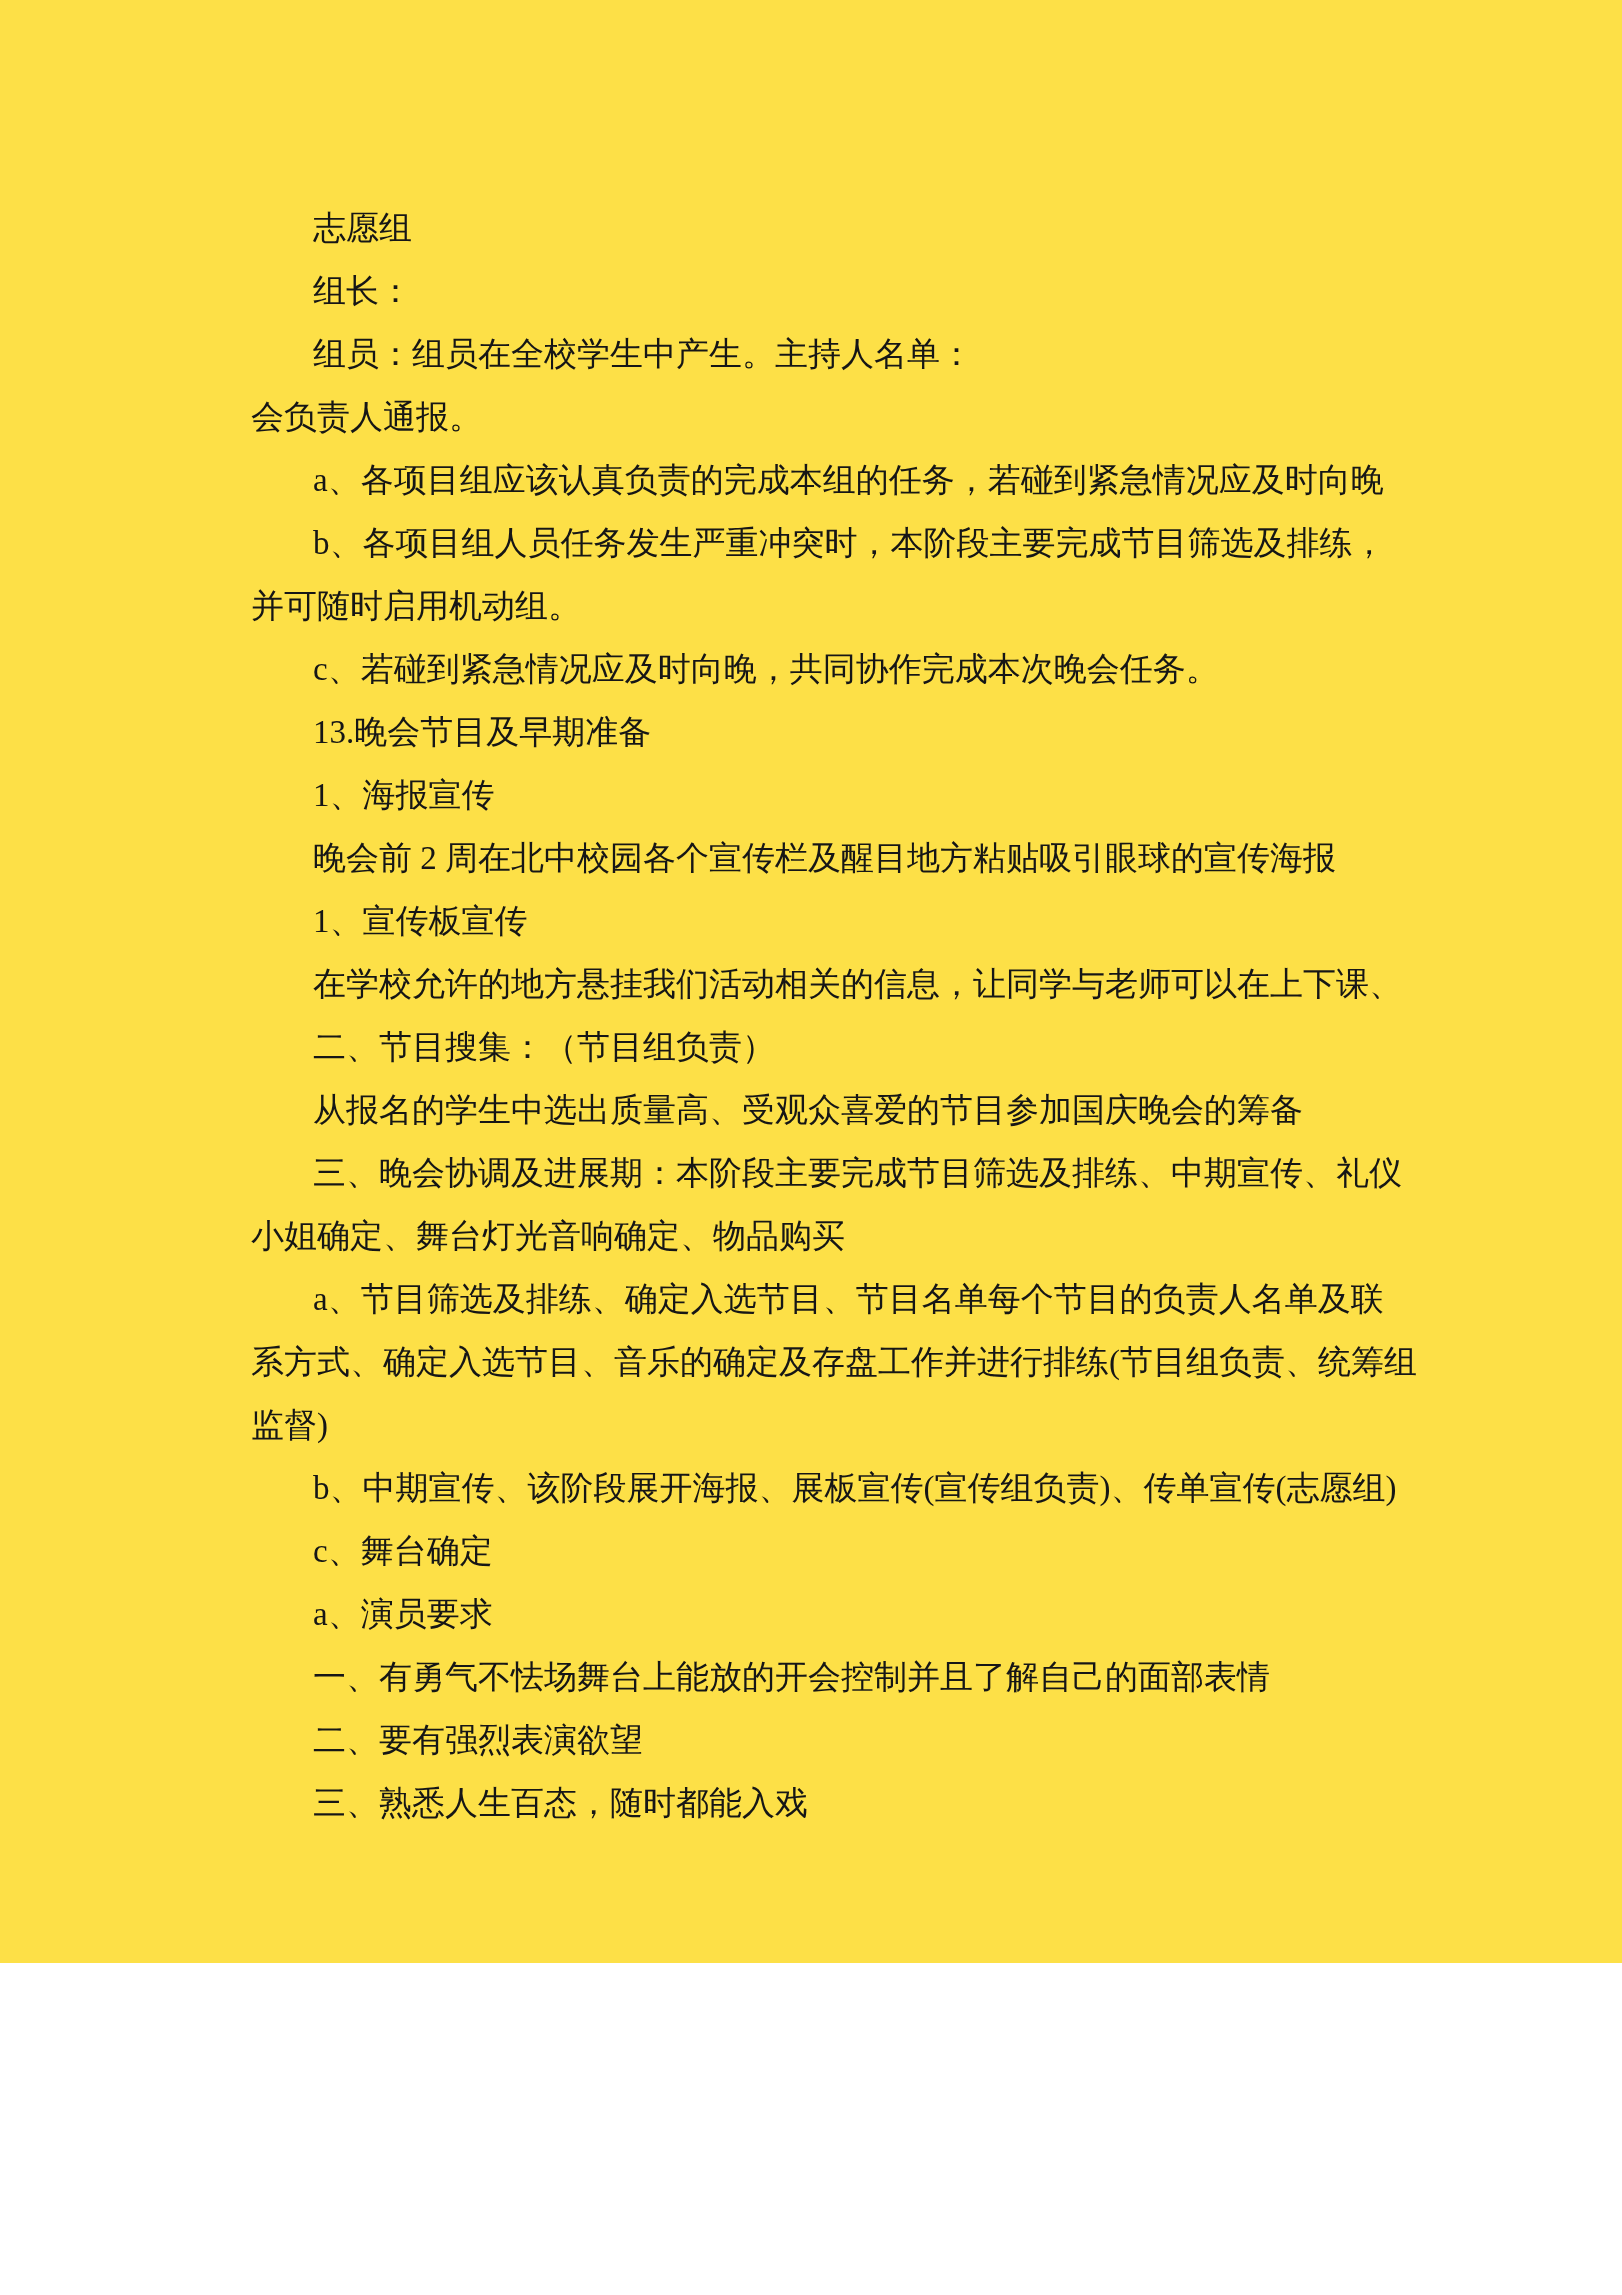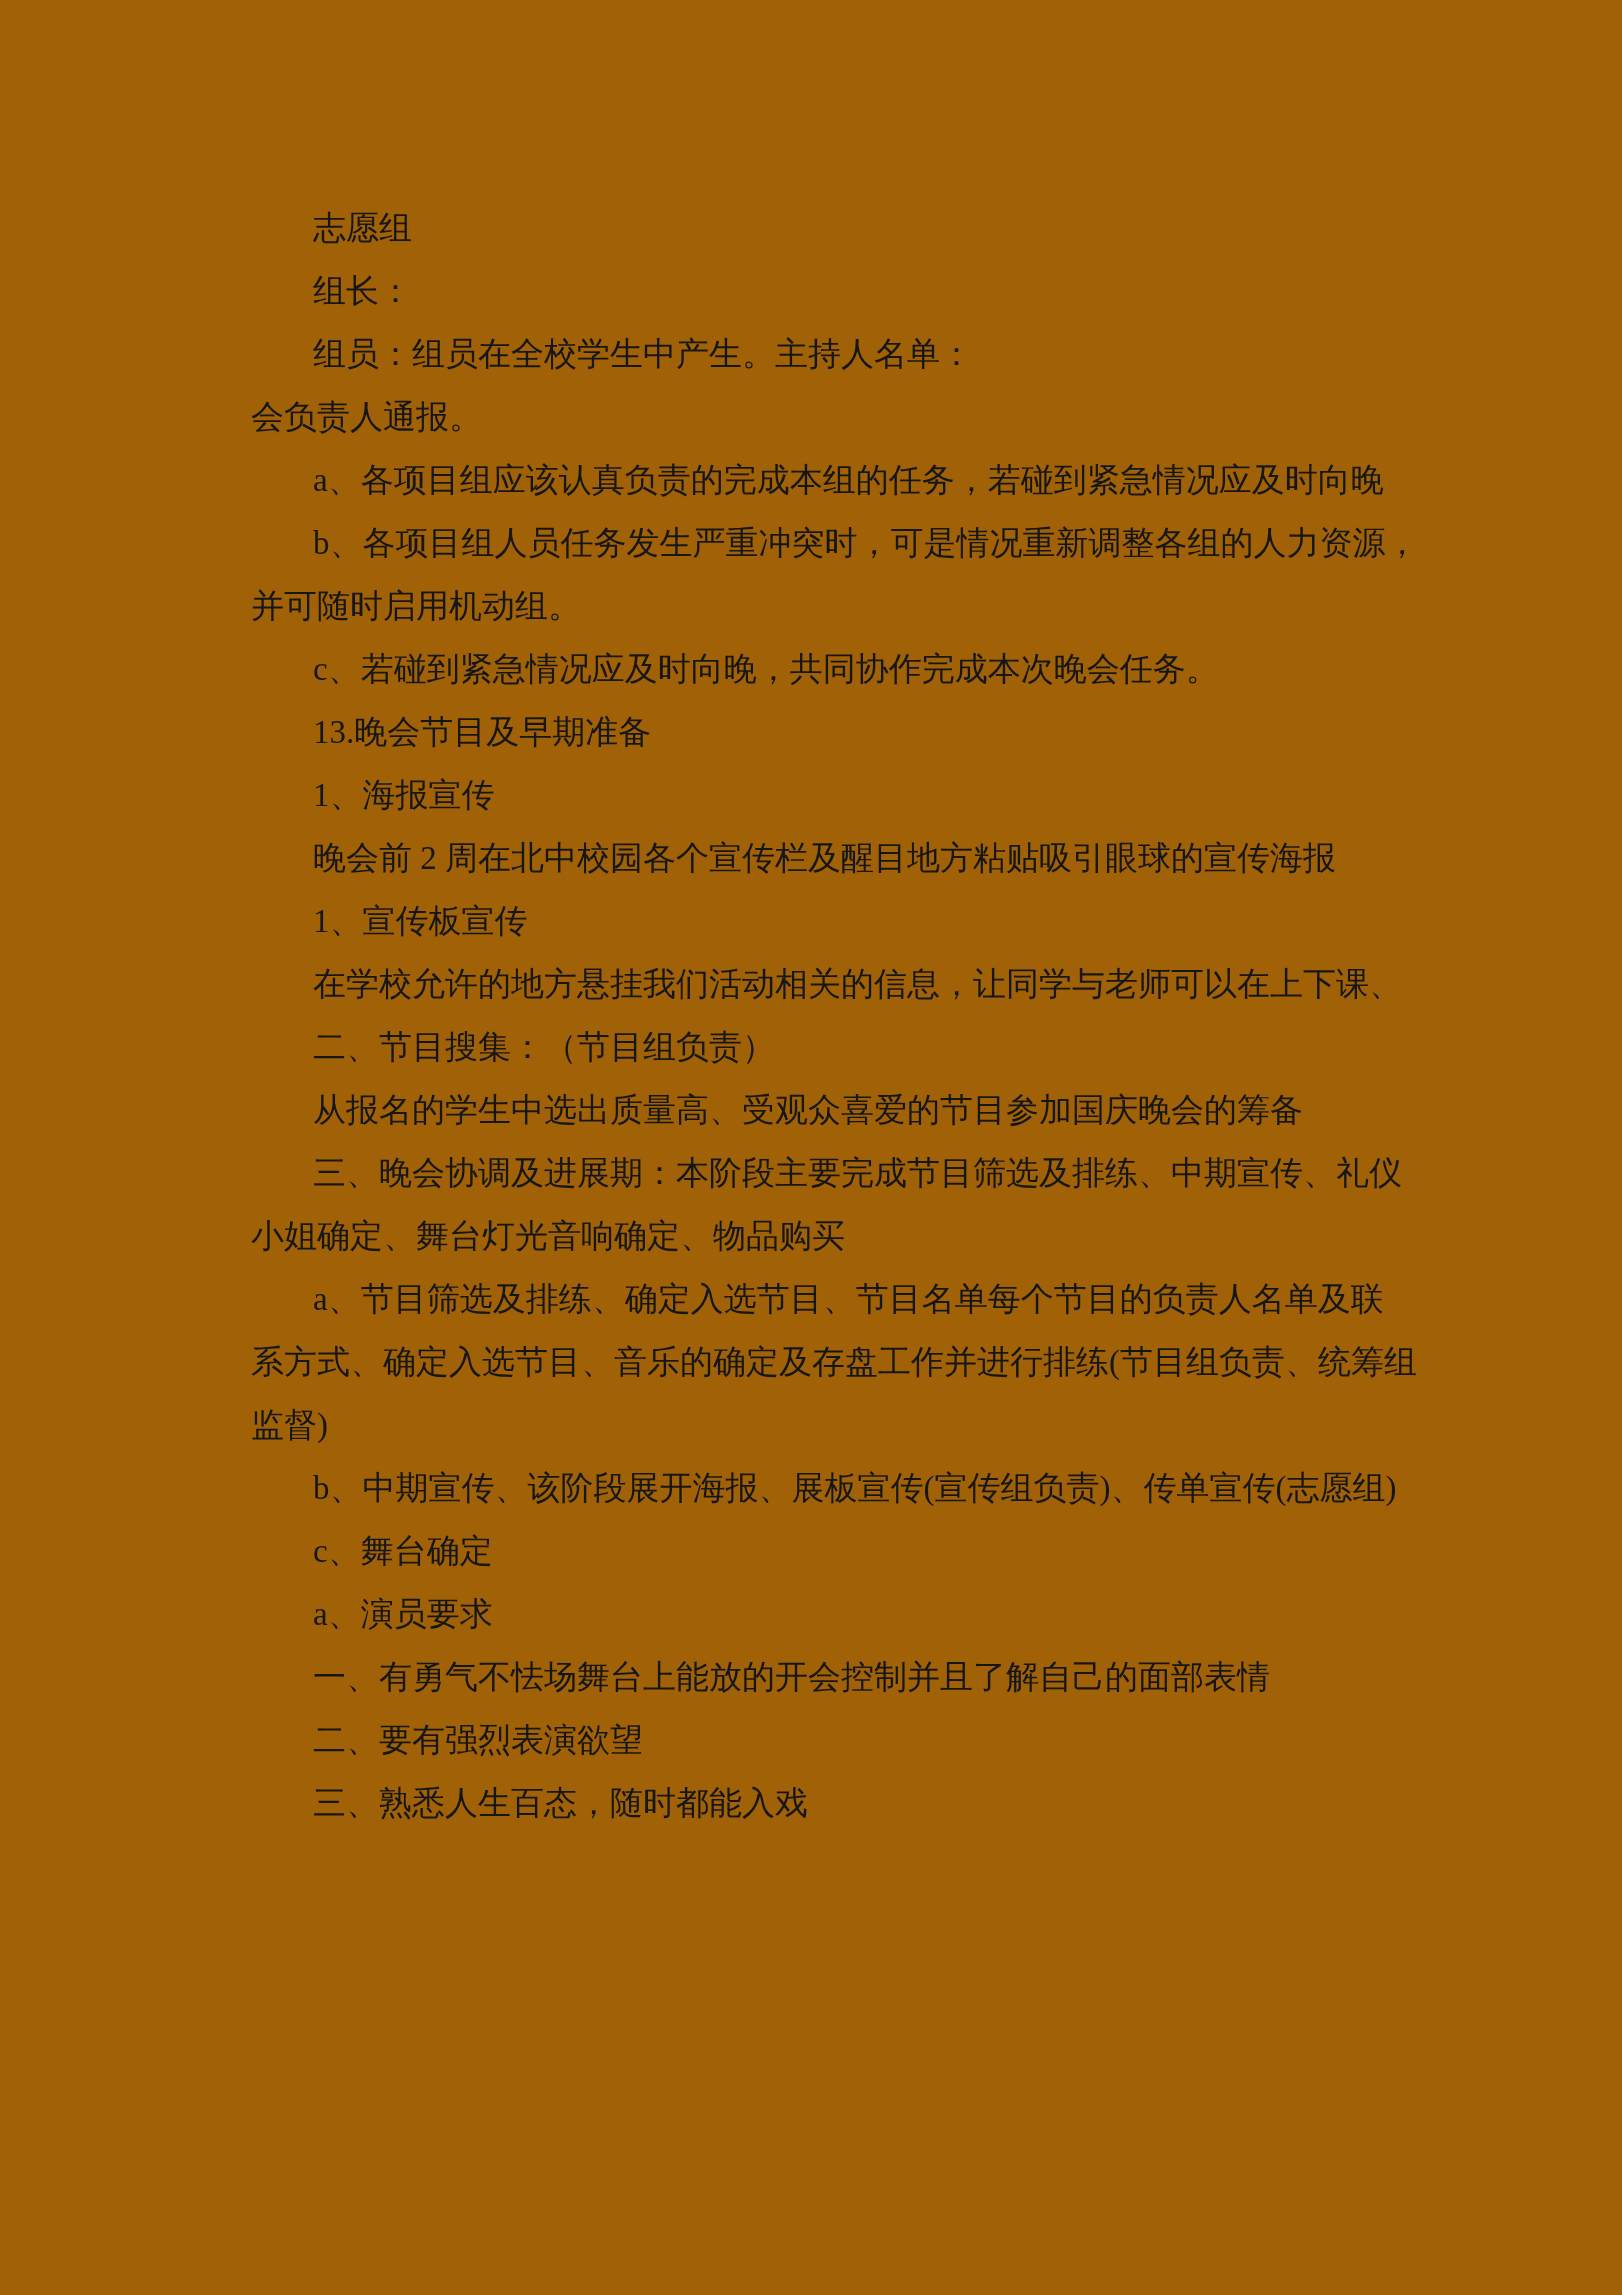--- a/index.html
+++ b/index.html
@@ -8,22 +8,22 @@
   }
   body {
     width: 1623px;
     height: 2295px;
     background: #ffffff;
     overflow: hidden;
   }
   .page {
     position: relative;
     width: 1623px;
-    height: 2295px;
-    background: #a16207;
+    height: 1963px;
+    background: #fde047;
     box-sizing: border-box;
     overflow: hidden;
   }
   .doc-content {
     position: absolute;
     left: 251px;
     top: 197px;
     right: 216px;
     font-family: "Liberation Serif", "DejaVu Serif", serif;
     font-size: 33px;
@@ -42,21 +42,21 @@
 </head>
 <body>
 
 <div class="page">
   <div class="doc-content">
     <div class="text-line indent">志愿组</div>
     <div class="text-line indent">组长：</div>
     <div class="text-line indent">组员：组员在全校学生中产生。主持人名单：</div>
     <div class="text-line">会负责人通报。</div>
     <div class="text-line indent">a、各项目组应该认真负责的完成本组的任务，若碰到紧急情况应及时向晚</div>
-    <div class="text-line indent">b、各项目组人员任务发生严重冲突时，可是情况重新调整各组的人力资源，</div>
+    <div class="text-line indent">b、各项目组人员任务发生严重冲突时，本阶段主要完成节目筛选及排练，</div>
     <div class="text-line">并可随时启用机动组。</div>
     <div class="text-line indent">c、若碰到紧急情况应及时向晚，共同协作完成本次晚会任务。</div>
     <div class="text-line indent">13.晚会节目及早期准备</div>
     <div class="text-line indent">1、海报宣传</div>
     <div class="text-line indent">晚会前 2 周在北中校园各个宣传栏及醒目地方粘贴吸引眼球的宣传海报</div>
     <div class="text-line indent">1、宣传板宣传</div>
     <div class="text-line indent">在学校允许的地方悬挂我们活动相关的信息，让同学与老师可以在上下课、</div>
     <div class="text-line indent">二、节目搜集：（节目组负责）</div>
     <div class="text-line indent">从报名的学生中选出质量高、受观众喜爱的节目参加国庆晚会的筹备</div>
     <div class="text-line indent">三、晚会协调及进展期：本阶段主要完成节目筛选及排练、中期宣传、礼仪</div>

